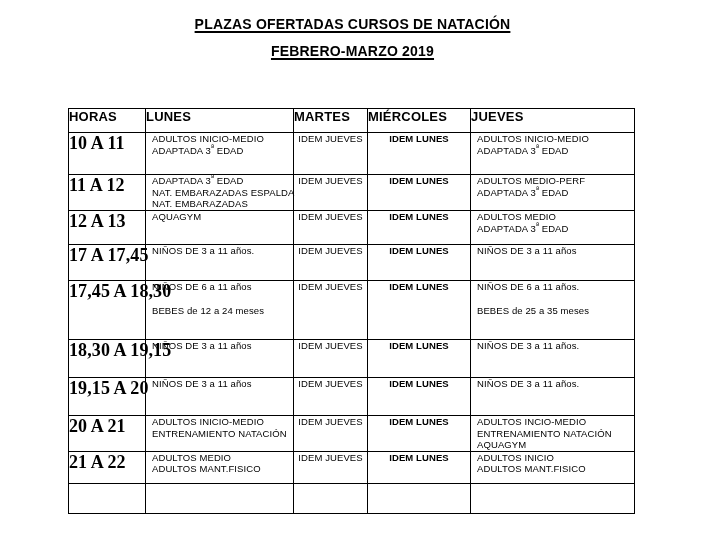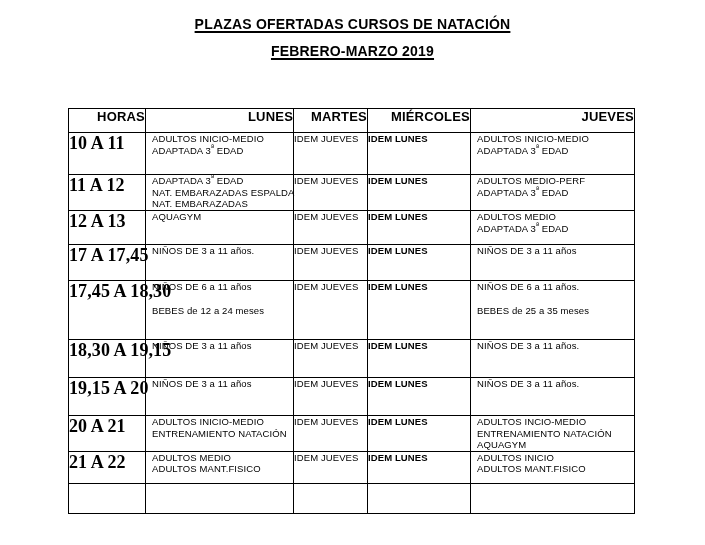--- a/index.html
+++ b/index.html
@@ -56,21 +56,21 @@
   
   col.c-horas    { width: 77px; }
   col.c-lunes    { width: 148px; }
   col.c-martes   { width: 74px; }
   col.c-miercoles{ width: 103px; }
   col.c-jueves   { width: 164px; }
 
   
   thead th {
     height: 23px;
-    text-align: right;
+    text-align: left;
     vertical-align: middle;
     font-family: "Liberation Sans", sans-serif;
     font-weight: bold;
     font-size: 13px;
     letter-spacing: 0.2px;
   }
 
   
   td.hours {
     font-family: "Liberation Serif", serif;
@@ -87,20 +87,21 @@
     font-size: 9.5px;
     line-height: 11.5px;
     letter-spacing: 0.1px;
   }
   td.cell .cnt { padding: 0 0 0 6px; }
 
   
   td.cell.col-martes .cnt,
   td.cell.col-miercoles .cnt {
     padding-left: 0;
+    text-align: center;
   }
   td.cell.col-miercoles { font-weight: bold; }
 
   
   .vt   { padding-top: 2px; }
   .vm   { padding-top: 10px; }
   .vm2  { padding-top: 14px; }
   .vb   { padding-top: 6px; }
 
   .spaced-lines > div + div { margin-top: 12px; }

